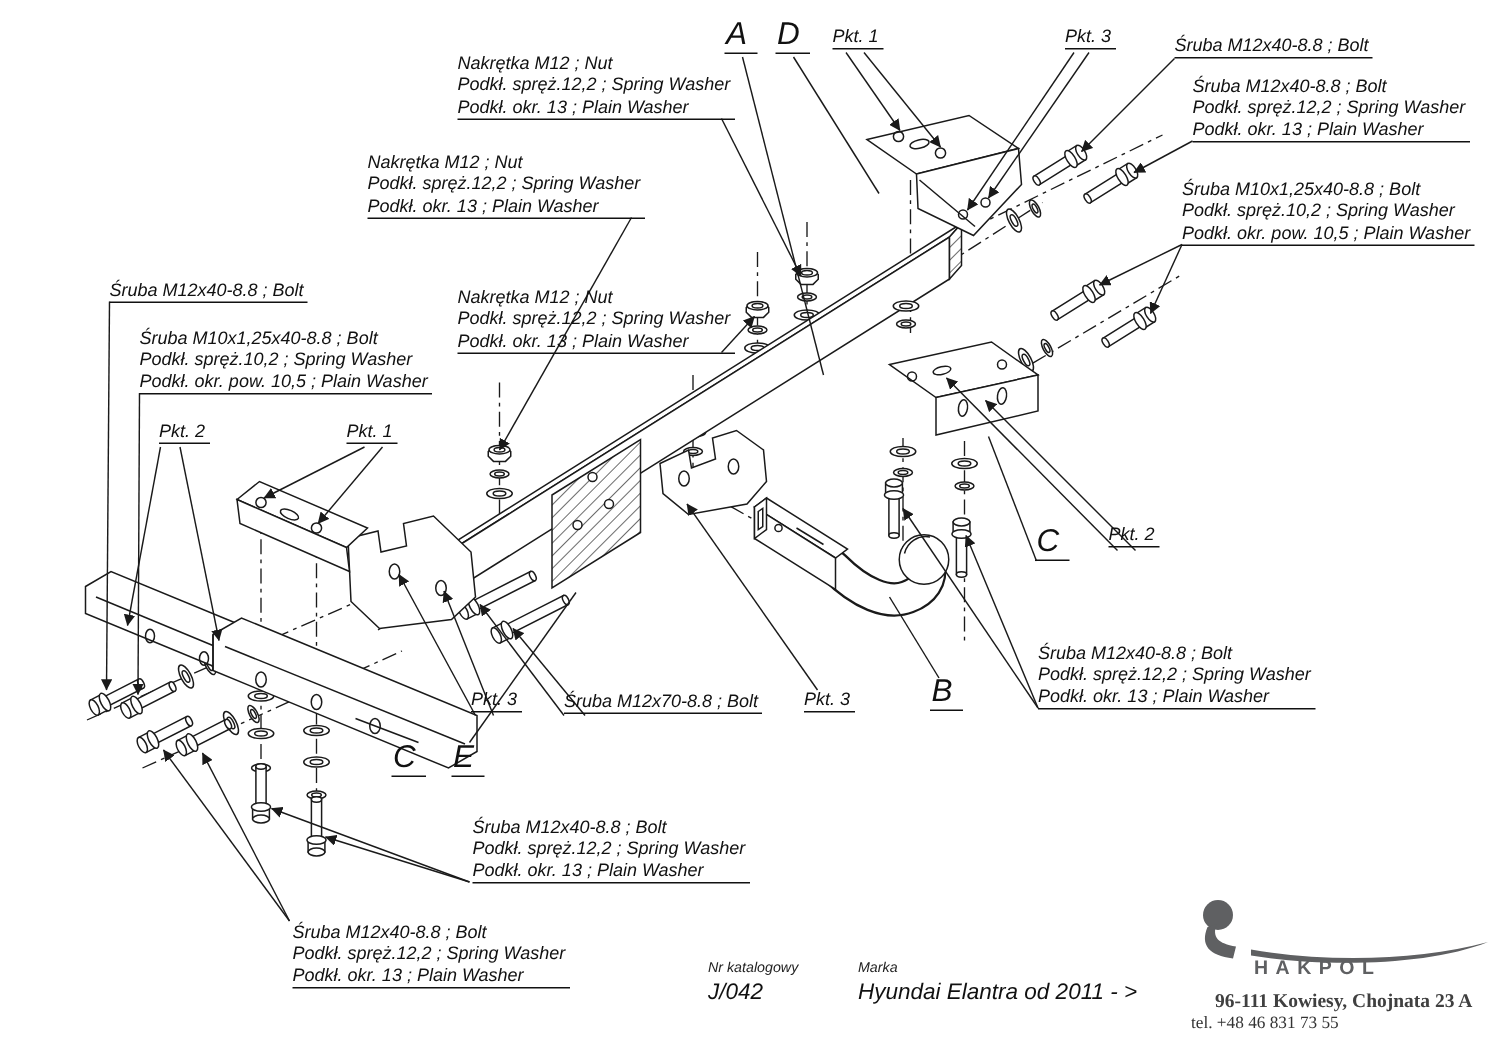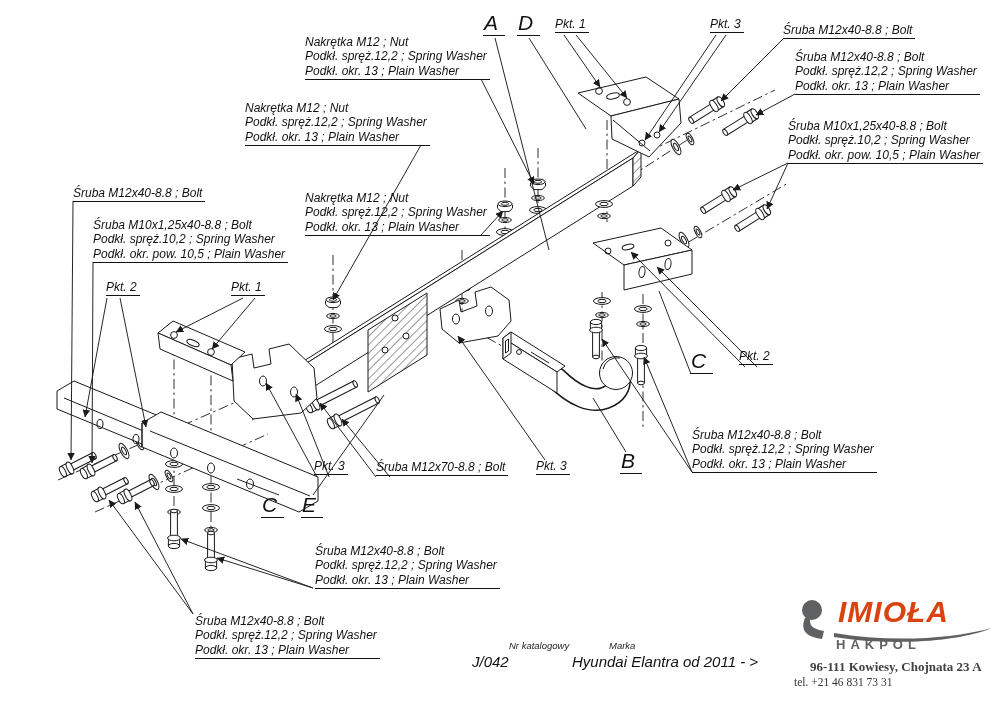--- a/index.html
+++ b/index.html
@@ -11,21 +11,21 @@
   .hz{fill:url(#hatch);stroke:#1a1a1a;stroke-width:1;}
   .dash{fill:none;stroke:#1a1a1a;stroke-width:.9;stroke-dasharray:10 3.5 2.5 3.5;}
   .ldr{fill:none;stroke:#1a1a1a;stroke-width:.95;}
   .tube-out{fill:none;stroke:#1a1a1a;stroke-width:23;stroke-linecap:round;}
   .tube-in{fill:none;stroke:#fff;stroke-width:20;stroke-linecap:round;}
   .callout{position:absolute;font:italic 12px/1.2 "Liberation Sans",sans-serif;
            white-space:nowrap;border-bottom:1.3px solid #111;padding:0 3px 1px 0;width:max-content;}
   .callout span{display:block;}
   .pt{font-size:12px;font-weight:normal;}
   .letter{font-size:21px;line-height:1.05;padding:0 7px 1px 1px;}
-  .footer-label{position:absolute;font:italic 9.5px "Liberation Sans",sans-serif;color:#222;margin-left:37px;}
+  .footer-label{position:absolute;font:italic 9.5px "Liberation Sans",sans-serif;color:#222;}
   .footer-value{position:absolute;font:italic 15px "Liberation Sans",sans-serif;color:#111;}
   .logo{position:absolute;left:792px;top:597px;width:206px;height:108px;}
   .logo .brand{position:absolute;left:46px;top:-2px;font:italic 900 30px "Liberation Sans",sans-serif;
                color:var(--accent-color,#d8430f);letter-spacing:1px;}
   .logo .sub{position:absolute;left:44px;top:40px;width:156px;text-align:left;
              font:bold 13px "Liberation Sans",sans-serif;color:var(--logo-gray,#5f6062);letter-spacing:5px;}
   .logo .addr{position:absolute;left:18px;top:62px;font:bold 13px "Liberation Serif",serif;color:#404040;}
   .logo .phone{position:absolute;left:2px;top:79px;font:11.5px "Liberation Serif",serif;color:#333;}
 </style>
 </head>
@@ -367,19 +367,18 @@
 <div class="footer-value" style="left:572px;top:653px">Hyundai Elantra   od  2011 - &gt;</div>
 
 <div class="logo">
   <svg width="46" height="50" viewBox="0 0 46 50" style="position:absolute;left:0;top:2px">
     <circle cx="20" cy="11" r="10" fill="#5f6062"></circle>
     <path d="M13,19 C8,31 14,38 30,40 L32,32 C20,30 16,26 19,17 Z" fill="#5f6062"></path>
   </svg>
   <svg width="162" height="18" viewBox="0 0 162 18" style="position:absolute;left:40px;top:30px">
     <path d="M2,6 C55,15 115,13 160,1 C120,17 50,18 2,10 Z" fill="#5f6062"></path>
   </svg>
-  <span class="brand">IMIOŁA</span>
   <span class="sub">HAKPOL</span>
   <div class="addr">96-111 Kowiesy, Chojnata 23 A</div>
-  <div class="phone">tel. +21 46 831 73 31</div>
+  <div class="phone">tel. +48 46 831 73 55</div>
 </div>
 
 </div>
 
 </body></html>

